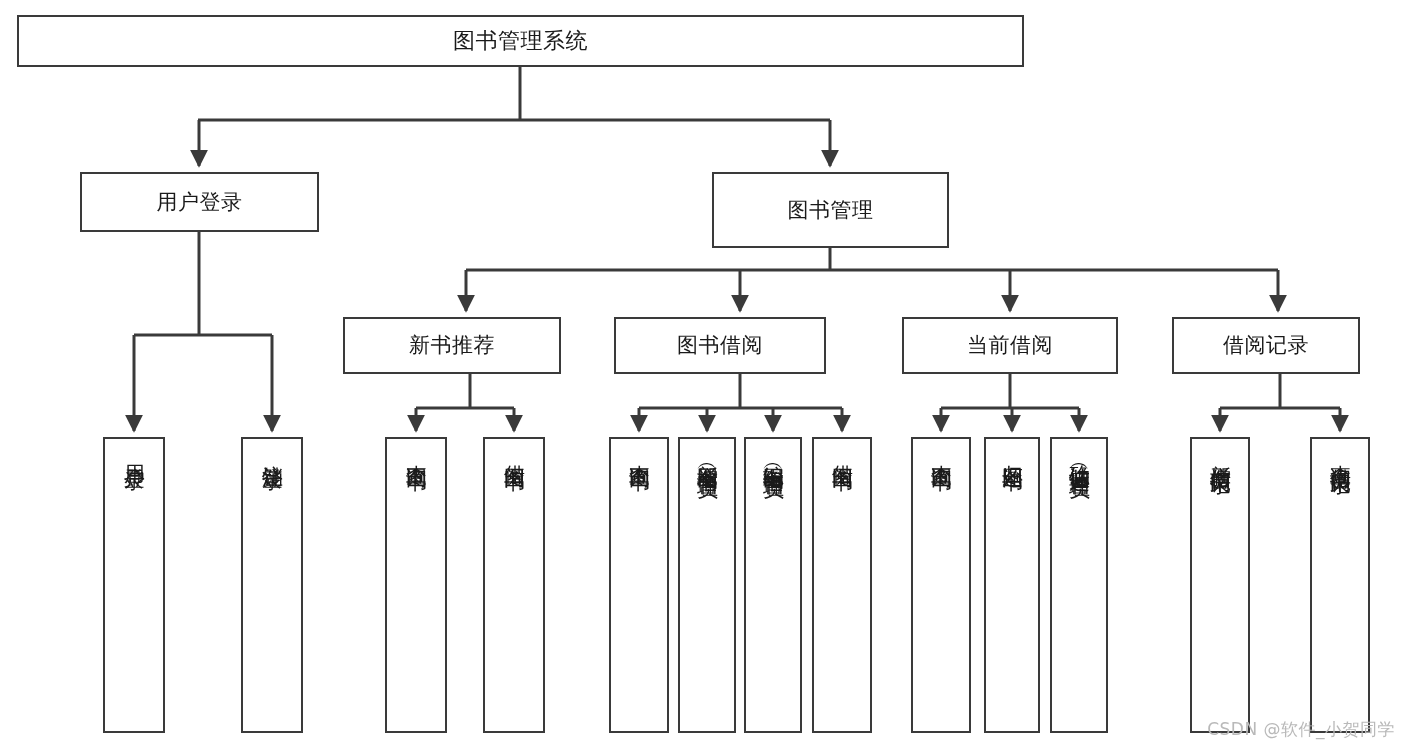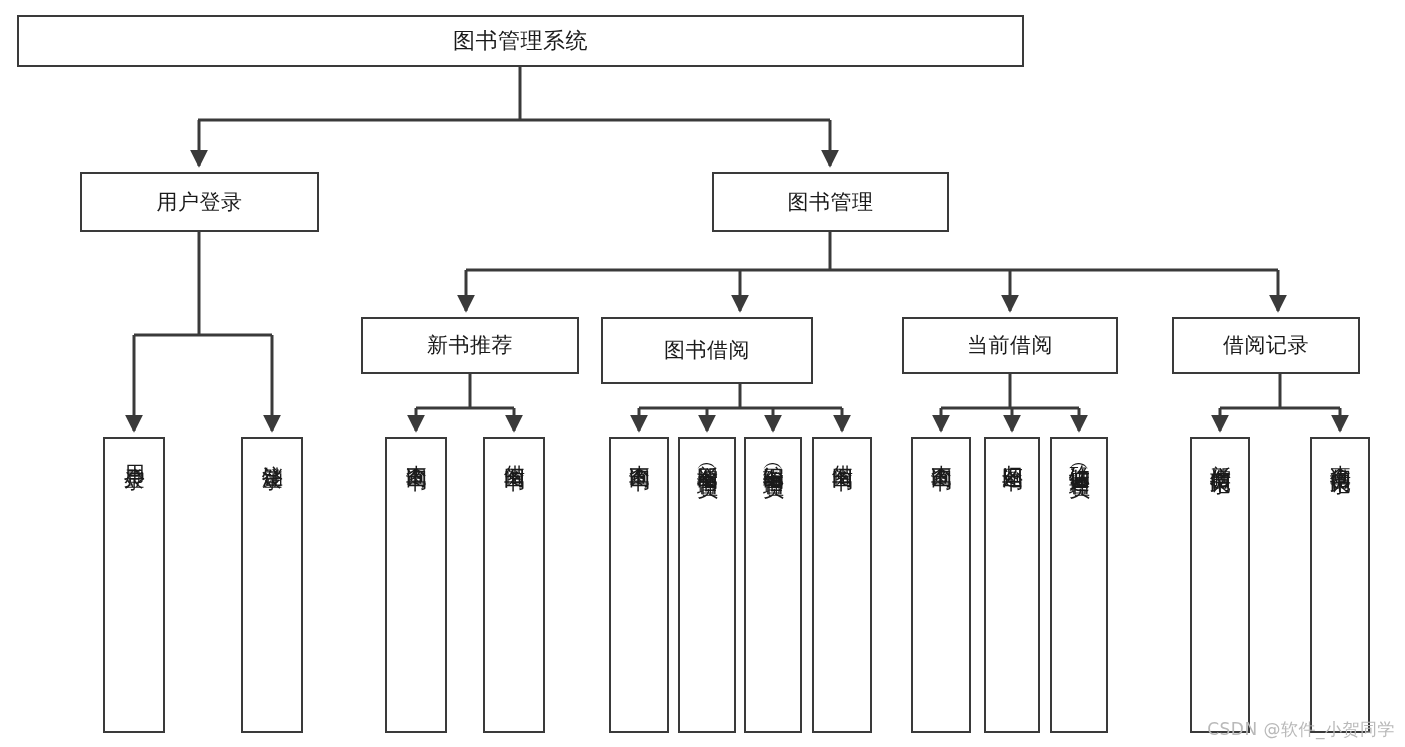--- a/index.html
+++ b/index.html
@@ -122,28 +122,28 @@
     </g>
   </svg>
 
   <div class="node horizontal root" style="left:17px;top:15px;width:1007px;height:52px;">
     <span class="label">图书管理系统</span>
   </div>
 
   <div class="node horizontal" style="left:80px;top:172px;width:239px;height:60px;">
     <span class="label">用户登录</span>
   </div>
-  <div class="node horizontal" style="left:712px;top:172px;width:237px;height:60px;">
+  <div class="node horizontal" style="left:712px;top:172px;width:237px;height:76px;">
     <span class="label">图书管理</span>
   </div>
 
-  <div class="node horizontal" style="left:361px;top:317px;width:218px;height:57px;align-items:center;">
+  <div class="node horizontal" style="left:343px;top:317px;width:218px;height:57px;align-items:center;">
     <span class="label">新书推荐</span>
   </div>
-  <div class="node horizontal" style="left:601px;top:317px;width:212px;height:67px;">
+  <div class="node horizontal" style="left:614px;top:317px;width:212px;height:57px;">
     <span class="label">图书借阅</span>
   </div>
   <div class="node horizontal" style="left:902px;top:317px;width:216px;height:57px;align-items:center;">
     <span class="label">当前借阅</span>
   </div>
   <div class="node horizontal" style="left:1172px;top:317px;width:188px;height:57px;">
     <span class="label">借阅记录</span>
   </div>
 
   <div class="node vertical" style="left:103px;top:437px;width:62px;height:296px;">

